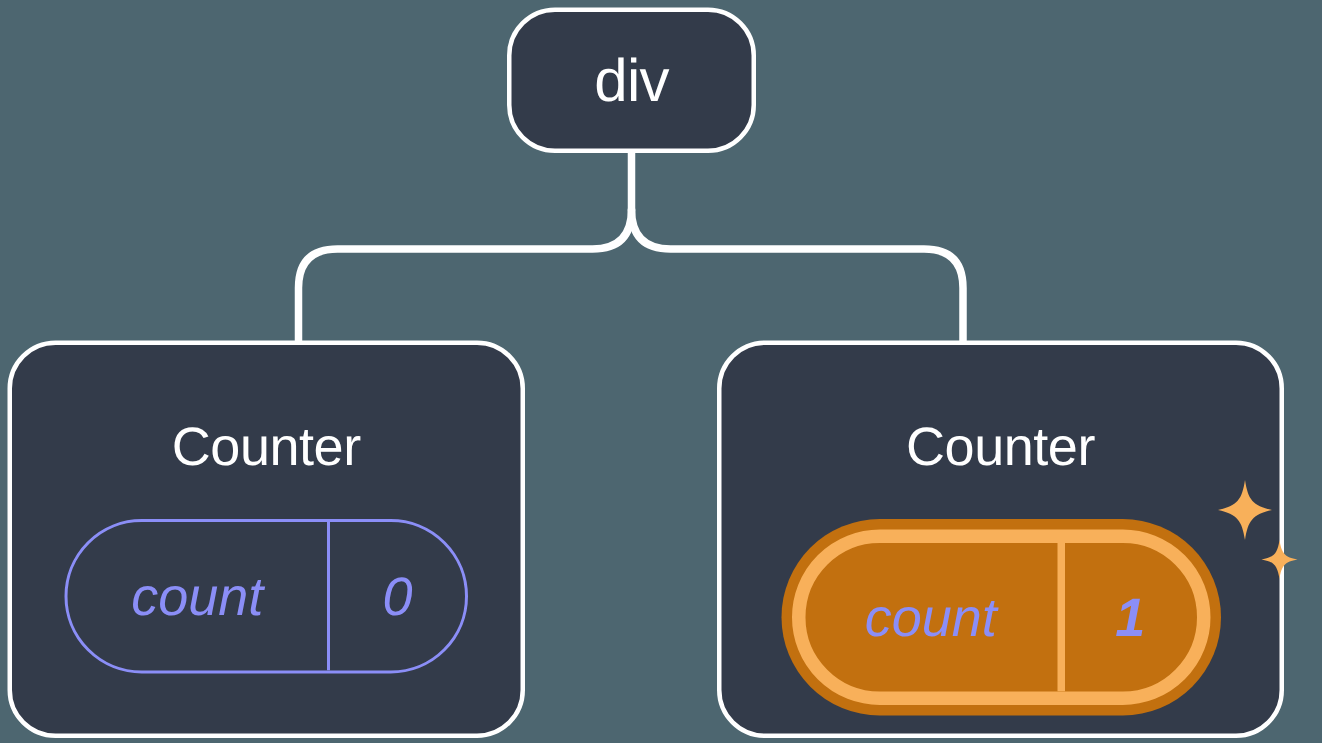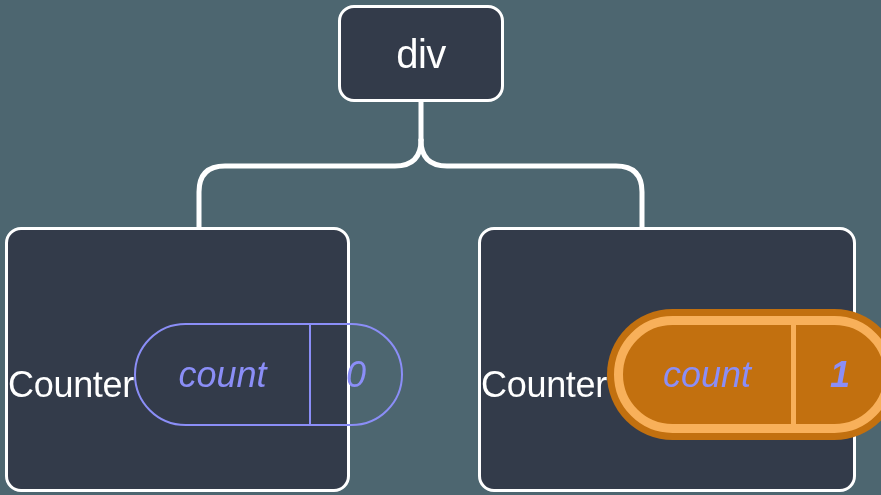--- a/index.html
+++ b/index.html
@@ -27,21 +27,21 @@
     width: 881px;
     height: 495px;
     pointer-events: none;
   }
 
   
   .node {
     position: absolute;
     background: #333b4a;
     border: 3px solid #ffffff;
-    border-radius: 16px;
+    border-radius: 32px;
     box-sizing: border-box;
   }
   .node-root {
     left: 338px;
     top: 5px;
     width: 166px;
     height: 97px;
     display: flex;
     align-items: center;
     justify-content: center;
@@ -51,21 +51,21 @@
     font-size: 40px;
     font-weight: 400;
     letter-spacing: -0.5px;
     line-height: 1;
   }
 
   .node-child {
     top: 227px;
     height: 265px;
     display: flex;
-    flex-direction: row;
+    flex-direction: column;
     align-items: center;
   }
   .node-child.left  { left: 5px;   width: 345px; }
   .node-child.right { left: 478px; width: 378px; }
 
   .node-title {
     color: #ffffff;
     font-size: 36px;
     font-weight: 400;
     letter-spacing: -0.3px;

